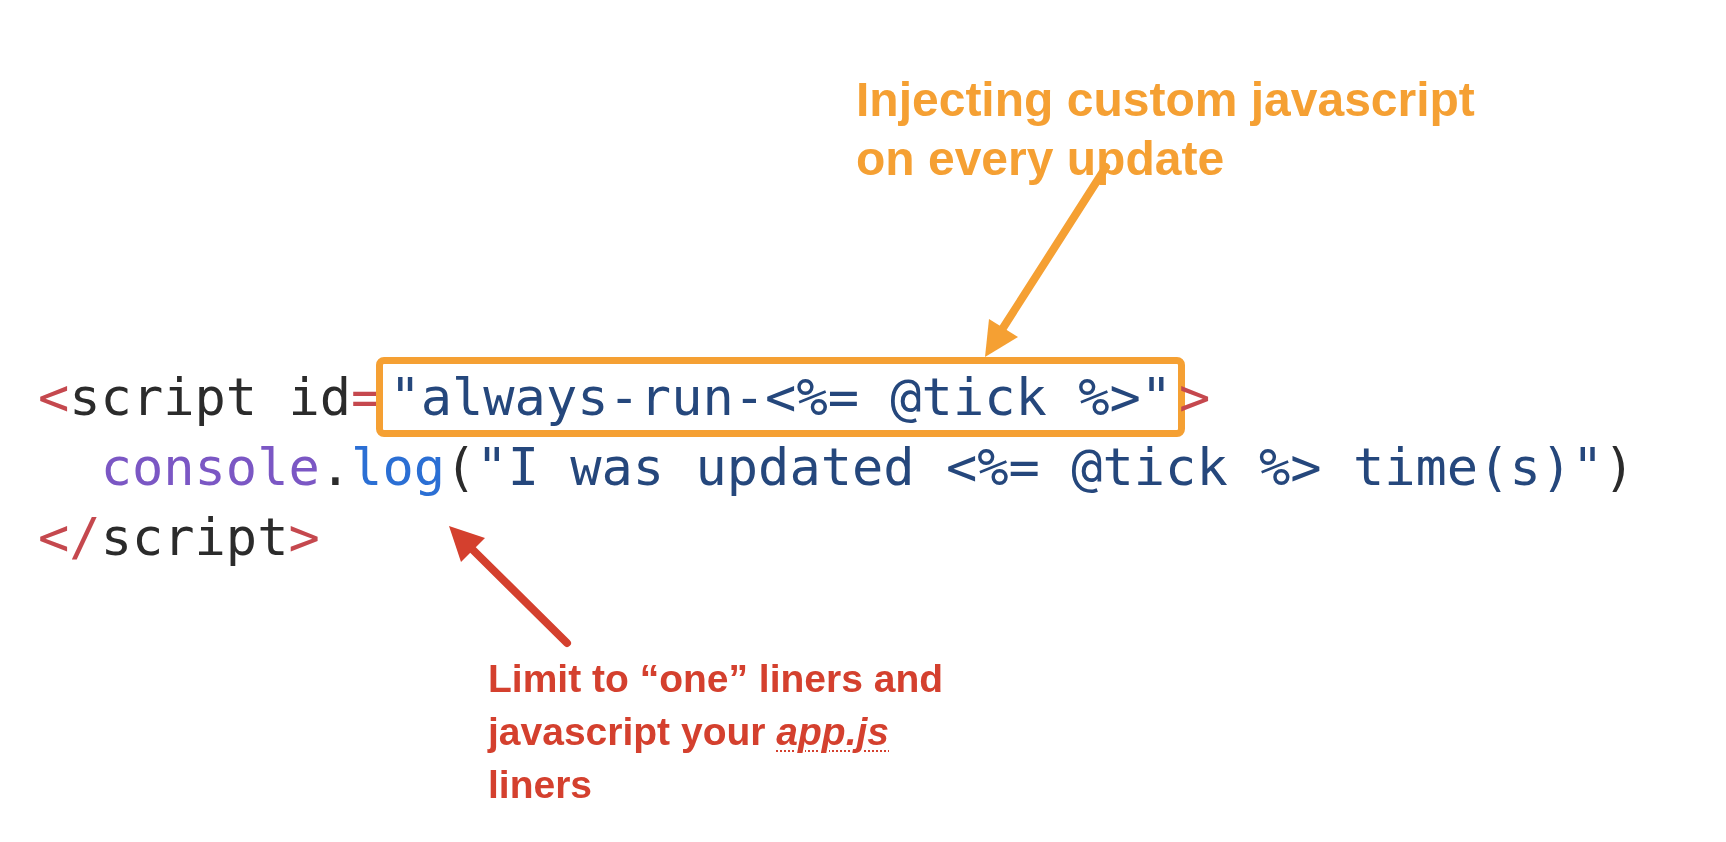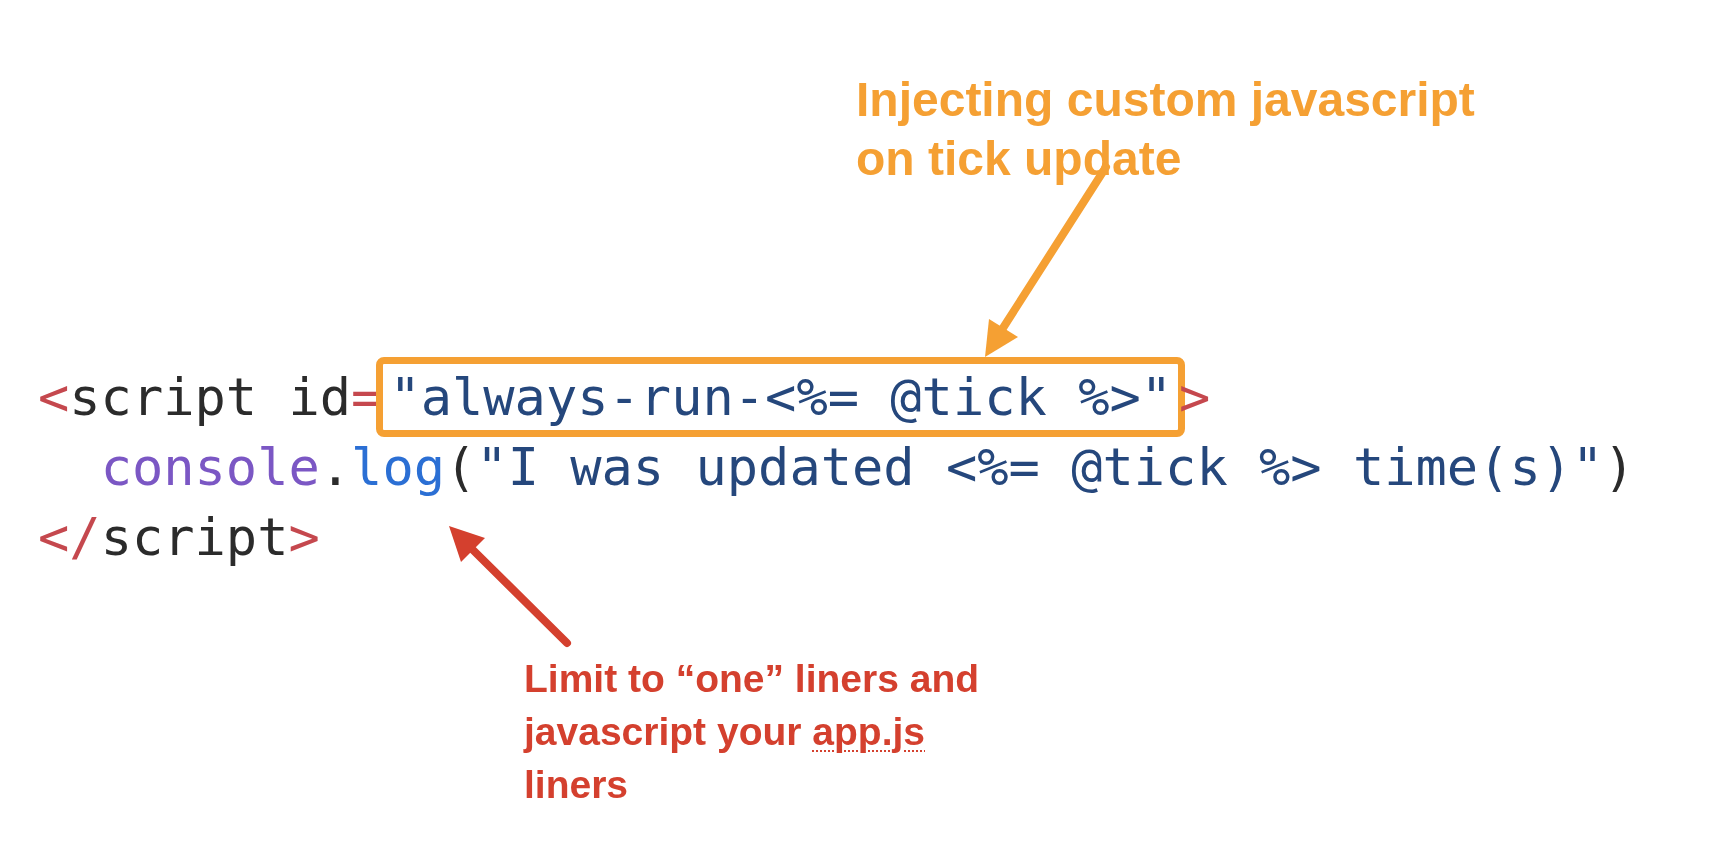--- a/index.html
+++ b/index.html
@@ -25,23 +25,23 @@
     top: 24px;
     font-size: 48px;
     line-height: 59px;
     margin-top: 46px;
   }
   .bottom-annotation {
     left: 488px;
     top: 652px;
     font-size: 39px;
     line-height: 53px;
-    margin-left: 36px;
   }
   .bottom-annotation .em {
+    font-style: italic;
     text-decoration: underline dotted;
     text-decoration-thickness: 2px;
     text-underline-offset: 5px;
   }
   .code-block {
     position: absolute;
     left: 38px;
     top: 362px;
     font-family: "DejaVu Sans Mono", monospace;
     font-size: 52px;
@@ -64,21 +64,21 @@
     pointer-events: none;
   }
 </style>
 </head>
 <body>
 
 <div class="canvas">
 
   <div class="annotation top-annotation" style="color: rgb(245, 160, 51);">
     <div>Injecting custom javascript</div>
-    <div>on tick update</div>
+    <div>on every update</div>
   </div>
 
   <div class="code-block"><div class="code-line"><span style="color: rgb(197, 72, 78);">&lt;</span><span style="color: rgb(43, 43, 43);">script id</span><span style="color: rgb(197, 72, 78);">=</span><span class="boxed" style="color: rgb(37, 71, 124); border-color: rgb(245, 160, 51);">"always-run-&lt;%= @tick %&gt;"</span><span style="color: rgb(197, 72, 78);">&gt;</span></div><div class="code-line"><span style="color: rgb(43, 43, 43);">  </span><span style="color: rgb(123, 87, 196);">console</span><span style="color: rgb(43, 43, 43);">.</span><span style="color: rgb(43, 111, 212);">log</span><span style="color: rgb(43, 43, 43);">(</span><span style="color: rgb(37, 71, 124);">"I was updated &lt;%= @tick %&gt; time(s)"</span><span style="color: rgb(43, 43, 43);">)</span></div><div class="code-line"><span style="color: rgb(197, 72, 78);">&lt;/</span><span style="color: rgb(43, 43, 43);">script</span><span style="color: rgb(197, 72, 78);">&gt;</span></div></div>
 
   <div class="annotation bottom-annotation" style="color: rgb(212, 64, 46);">
     <div>Limit to “one” liners and</div>
     <div><span>javascript your </span><span class="em">app.js</span></div>
     <div>liners</div>
   </div>
 

